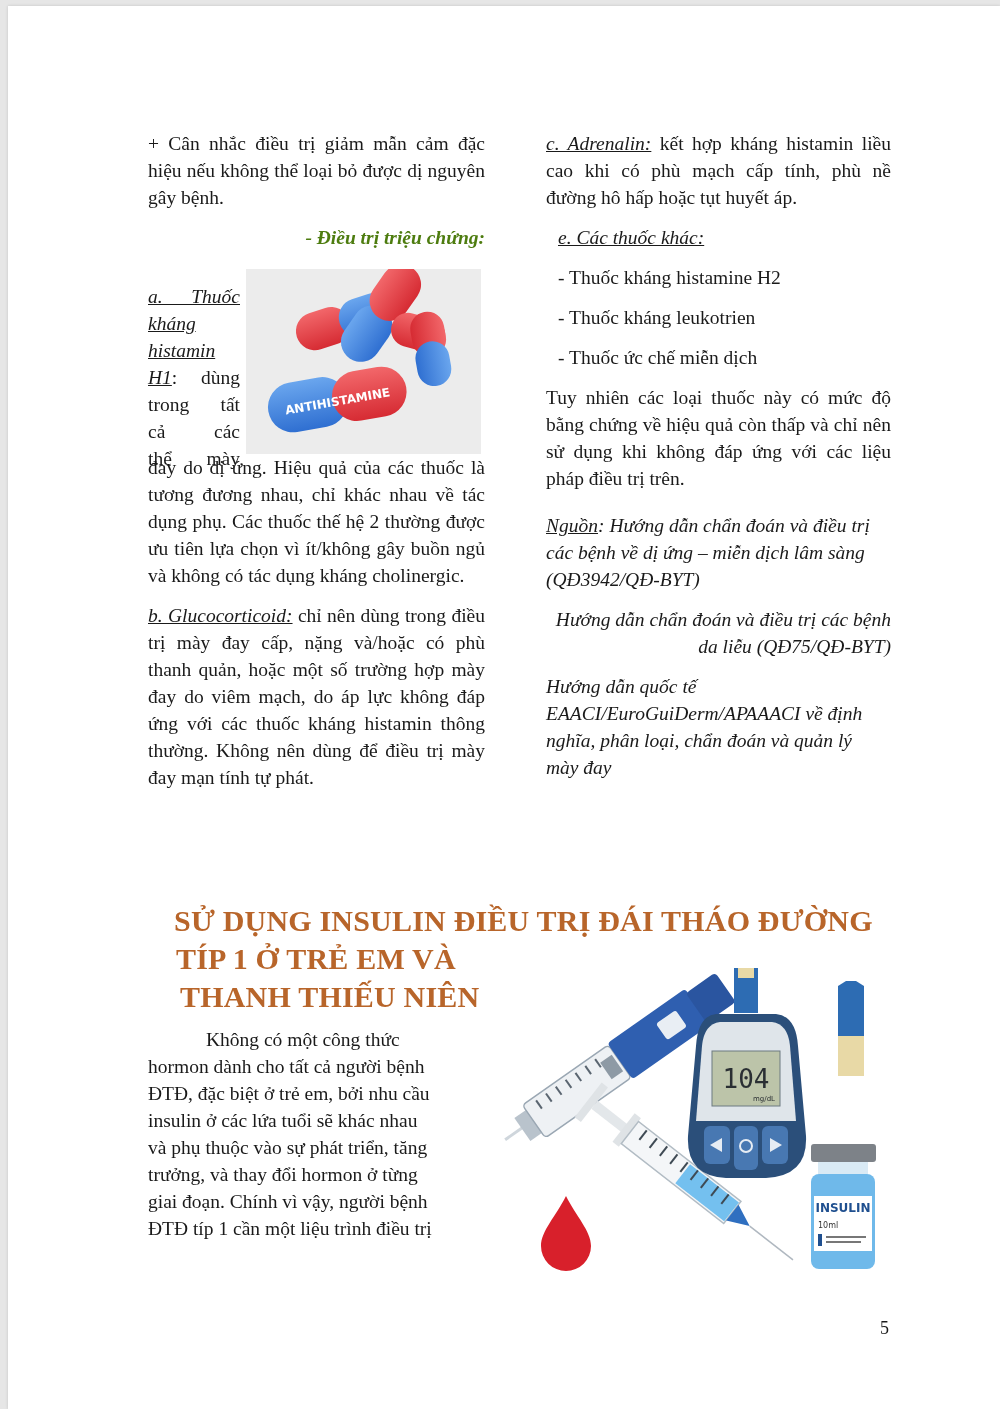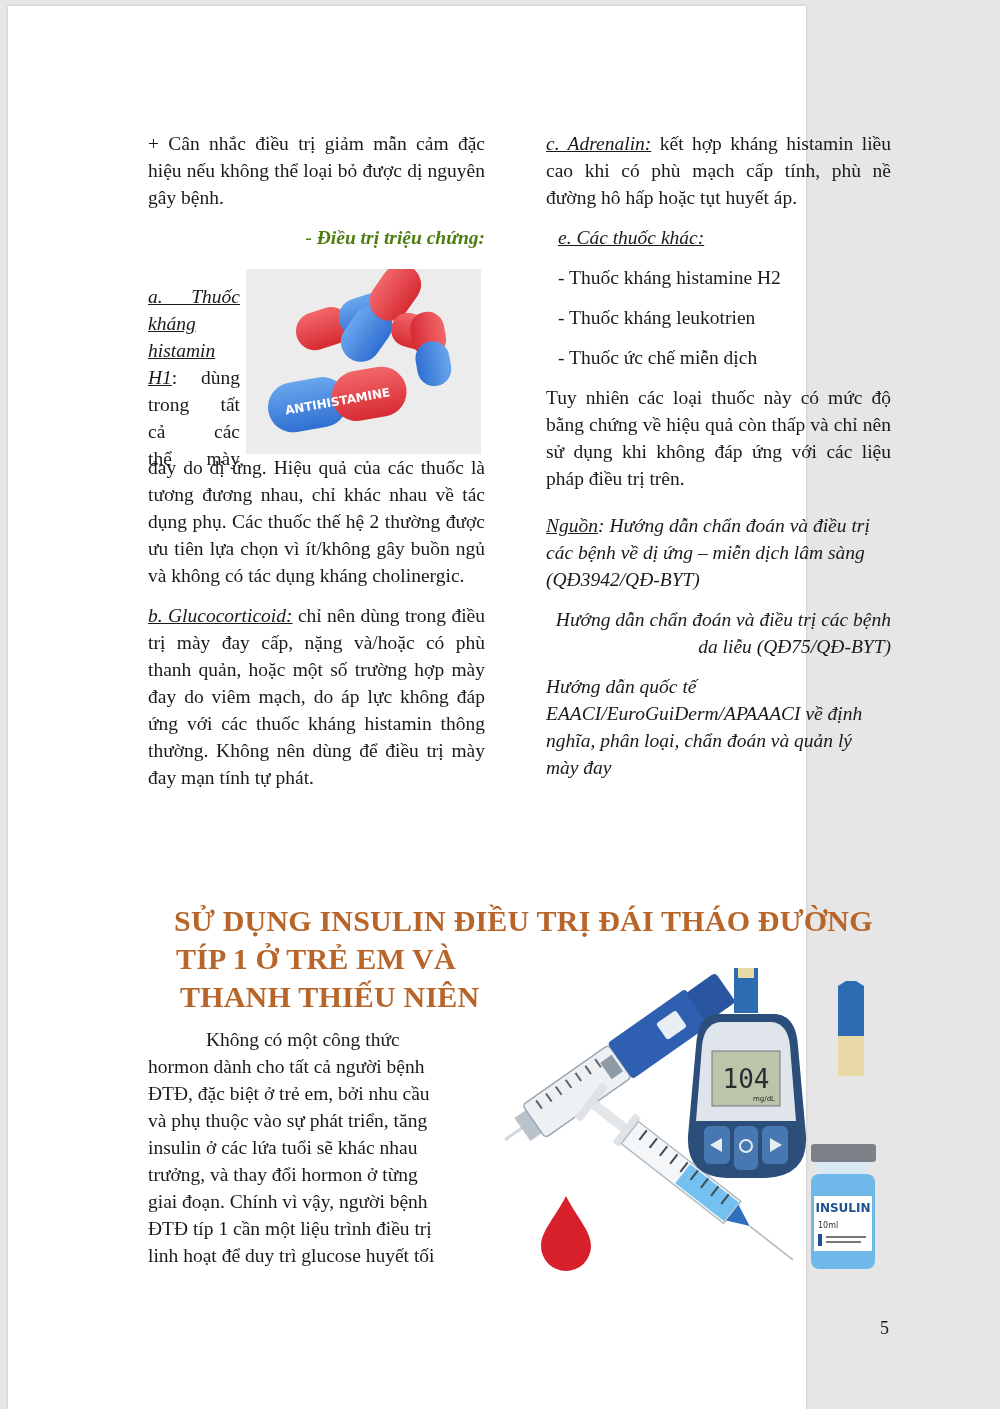--- a/index.html
+++ b/index.html
@@ -3,21 +3,21 @@
   <meta charset="utf-8">
   <style>
     html, body { margin: 0; padding: 0; }
     body {
       width: 1000px; height: 1409px; position: relative; overflow: hidden;
       background: #e6e6e6;
       font-family: "Liberation Serif", "DejaVu Serif", serif;
       color: #1a1a1a;
     }
     .page {
-      position: absolute; left: 8px; top: 6px; width: 798px; height: 1403px;
+      position: absolute; left: 8px; top: 6px; width: 992px; height: 1403px;
       background: #ffffff;
       box-shadow: 0 0 3px rgba(0,0,0,0.15);
     }
     .col {
       position: absolute;
       font-size: 19.5px; line-height: 27px;
     }
     .col-left { left: 140px; top: 124px; width: 337px; }
     .col-right { left: 538px; top: 124px; width: 345px; }
     p { margin: 0 0 13px 0; text-align: justify; }
@@ -127,26 +127,25 @@
   </div>
 
   <div class="heading h1">SỬ DỤNG INSULIN ĐIỀU TRỊ ĐÁI THÁO ĐƯỜNG</div>
   <div class="heading h2">TÍP 1 Ở TRẺ EM VÀ</div>
   <div class="heading h3">THANH THIẾU NIÊN</div>
 
   <div class="intro">
     <span class="ln indent">Không có một công thức</span>
     <span class="ln">hormon dành cho tất cả người bệnh</span>
     <span class="ln">ĐTĐ, đặc biệt ở trẻ em, bởi nhu cầu</span>
+    <span class="ln">insulin ở các lứa tuổi sẽ khác nhau</span>
     <span class="ln">và phụ thuộc vào sự phát triển, tăng</span>
-    <span class="ln">insulin ở các lứa tuổi sẽ khác nhau</span>
     <span class="ln">trưởng, và thay đổi hormon ở từng</span>
     <span class="ln">giai đoạn. Chính vì vậy, người bệnh</span>
     <span class="ln">ĐTĐ típ 1 cần một liệu trình điều trị</span>
-    <span class="ln">linh hoạt để duy trì glucose huyết tối</span>
   </div>
 
   <div class="illus">
     <svg width="402" height="330" viewBox="0 0 402 330">
 
       <g transform="translate(10,195) rotate(-35)">
         <rect x="0" y="-3" width="30" height="3" fill="#cfd6dc"></rect>
         <rect x="20" y="-14" width="16" height="28" fill="#b9c3cc"></rect>
         <rect x="34" y="-20" width="105" height="40" rx="4" fill="#eef1f4" stroke="#9aa7b3" stroke-width="1.5"></rect>
         <g stroke="#5a6570" stroke-width="2">

